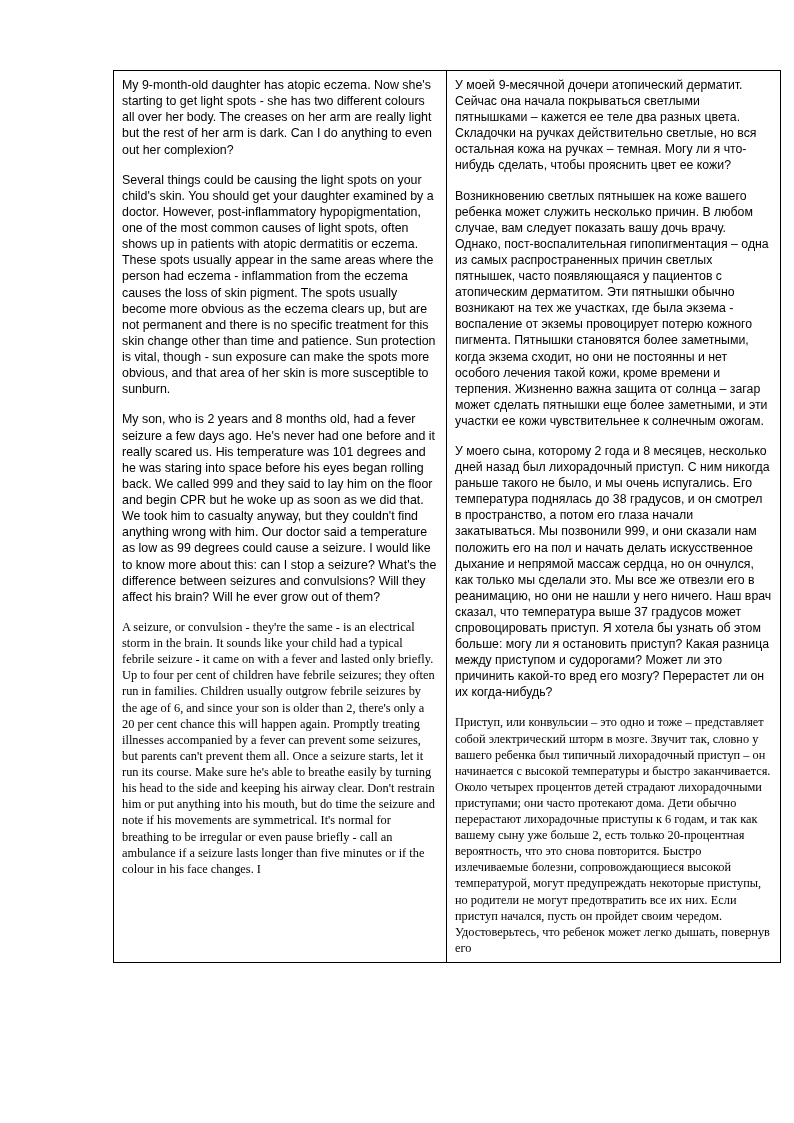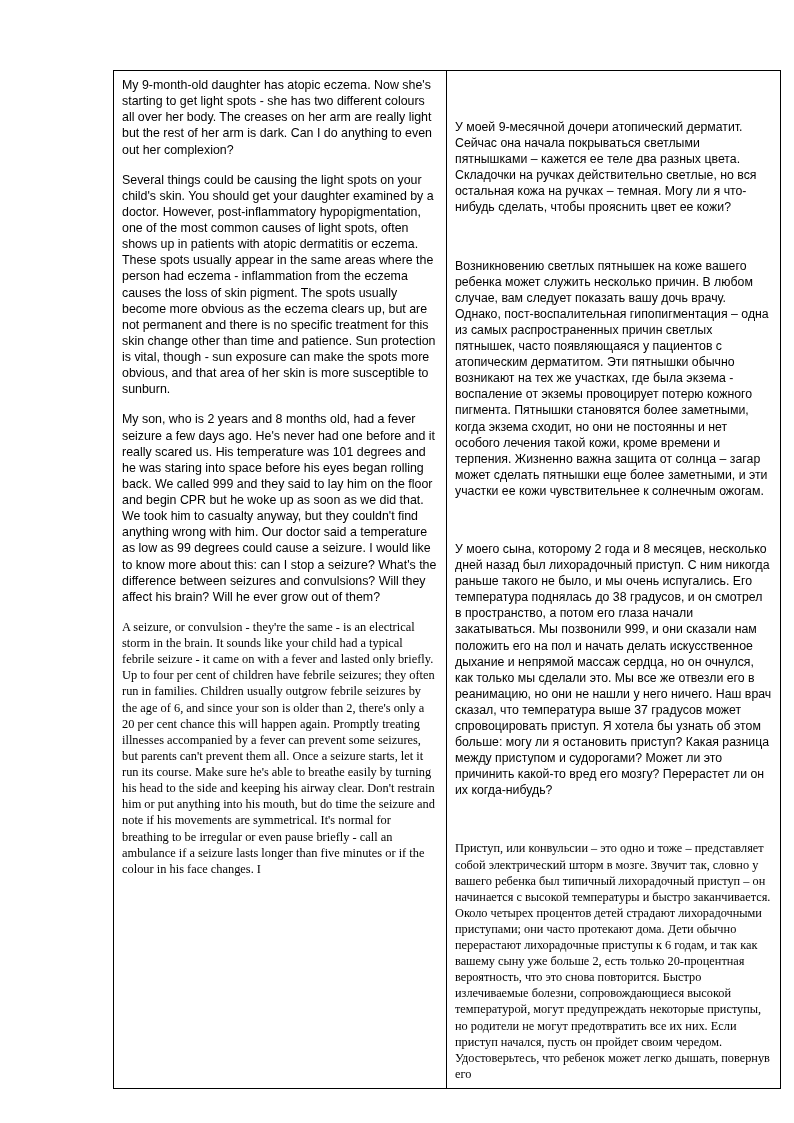--- a/index.html
+++ b/index.html
@@ -41,21 +41,20 @@
     margin: 0 0 14px 0;
     text-align: left;
   }
   .para:last-child {
     margin-bottom: 0;
     font-family: Liberation Serif, serif;
   }
   .para.ru {
     font-size: 12.3px;
     line-height: 1.31;
-    margin-top: 42px;
   }
   .clipped {
     overflow: hidden;
   }
 </style>
 </head>
 <body>
 
 <div class="page">
   <table class="doc-table">

